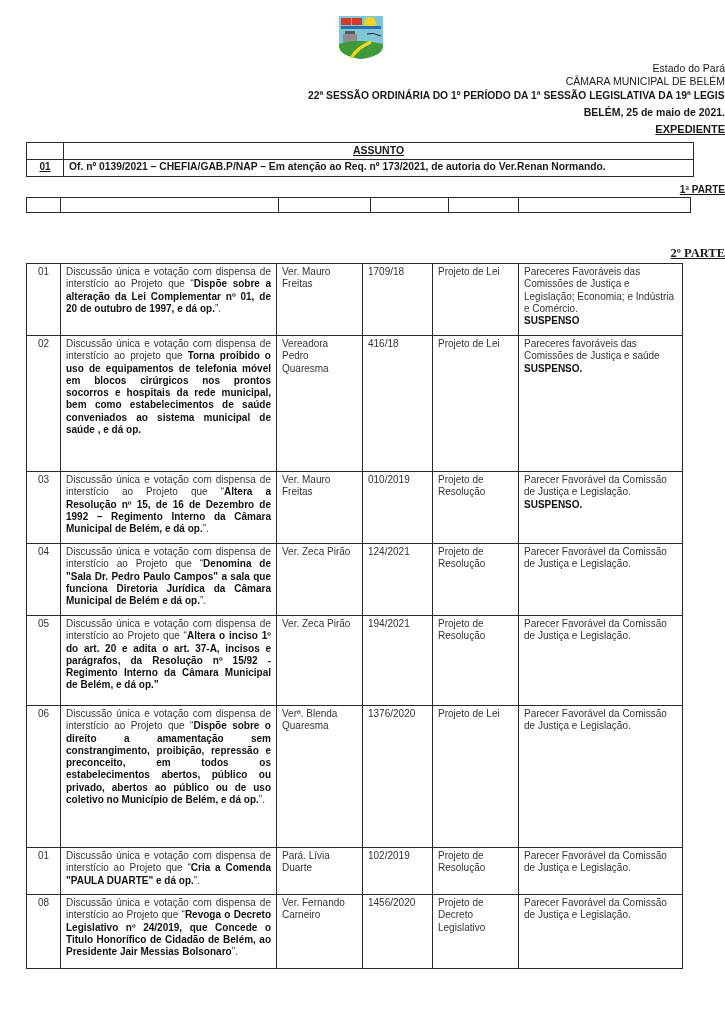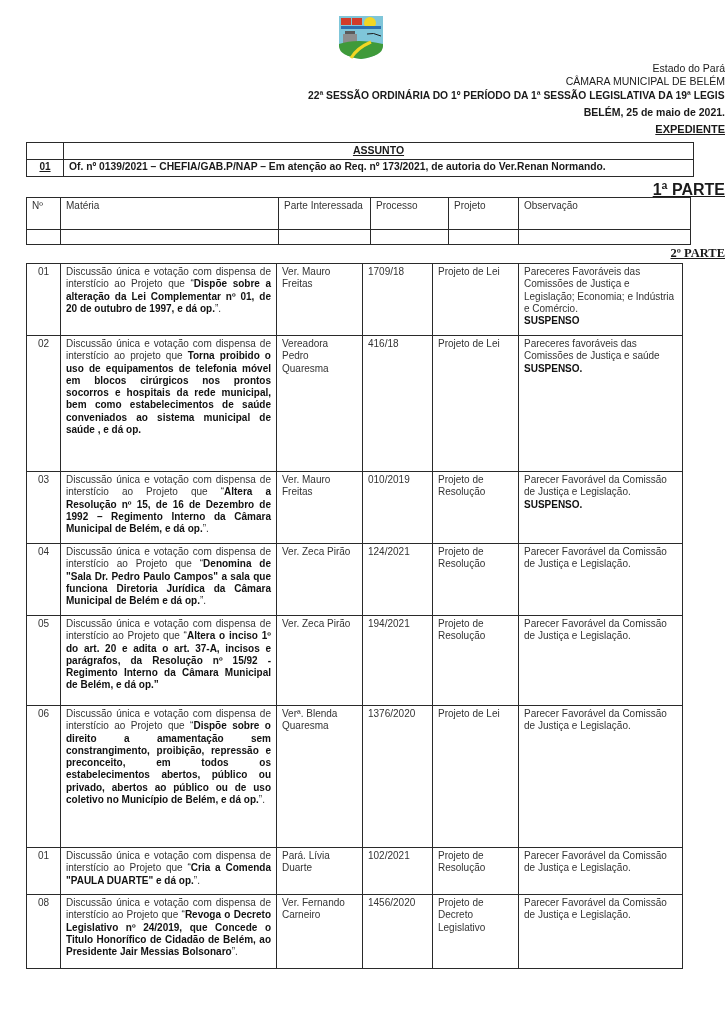--- a/index.html
+++ b/index.html
@@ -10,21 +10,21 @@
   .logo {
     position: absolute; left: 337px; top: 14px; width: 48px; height: 46px;
   }
   .hdr { position: absolute; left: 0; width: 725px; text-align: right; font-size: 10.5px; line-height: 13px; }
   .hdr.b { font-weight: bold; }
   .h-estado { top: 62px; }
   .h-camara { top: 75px; }
   .h-sessao { top: 89px; font-size: 10.3px; padding-left: 44px; }
   .h-data { top: 106px; }
   .h-exp { top: 123px; text-decoration: underline; font-weight: bold; font-size: 11px; }
-  .h-parte1 { top: 183px; text-decoration: underline; font-weight: bold; font-size: 16px; }
+  .h-parte1 { top: 183px; text-decoration: underline; font-weight: bold; font-size: 10px; }
   .h-parte2 { top: 247px; text-decoration: underline; font-weight: bold; font-size: 12.5px; font-family: "Liberation Serif", serif; }
 
   table { position: absolute; border-collapse: collapse; table-layout: fixed; }
   td { border: 1.5px solid #2a2a2a; vertical-align: top; padding: 2px 5px; font-size: 10px; line-height: 12.3px; }
 
   
   .t-exp { left: 26px; top: 142px; width: 668px; }
   .t-exp td { height: 14px; padding: 1px 5px; margin-top: 40px; }
   .t-exp .c-num { width: 26px; text-align: center; font-weight: bold; text-decoration: underline; }
   .t-exp .assunto-h { text-align: center; font-weight: bold; text-decoration: underline; font-size: 10.5px; }
@@ -88,28 +88,20 @@
 <table class="t-p1">
   <colgroup>
     <col style="width:34px">
       <col style="width:218px">
       <col style="width:92px">
       <col style="width:78px">
       <col style="width:70px">
       <col>
   </colgroup>
   <tbody>
-      <tr class="hrow">
-    <td>Nº</td>
-    <td>Matéria</td>
-    <td>Parte Interessada</td>
-    <td>Processo</td>
-    <td>Projeto</td>
-    <td>Observação</td>
-  </tr>
   <tr class="erow">
     <td></td>
     <td></td>
     <td></td>
     <td></td>
     <td></td>
     <td></td>
   </tr>
 </tbody>
   </table>
@@ -177,21 +169,21 @@
     <td>Verª. Blenda Quaresma</td>
     <td>1376/2020</td>
     <td>Projeto de Lei</td>
     <td class="obs"><span>Parecer Favorável da Comissão de Justiça e Legislação.</span><br><b></b></td>
   </tr>
 
   <tr style="height: 47px;">
     <td class="num">01</td>
     <td class="mat"><span>Discussão única e votação com dispensa de interstício ao Projeto que “</span><b>Cria a Comenda "PAULA DUARTE" e dá op.</b><span>”.</span></td>
     <td>Pará. Lívia Duarte</td>
-    <td>102/2021</td>
+    <td>102/2019</td>
     <td>Projeto de Resolução</td>
     <td class="obs"><span>Parecer Favorável da Comissão de Justiça e Legislação.</span><br><b></b></td>
   </tr>
 
   <tr style="height: 74px;">
     <td class="num">08</td>
     <td class="mat"><span>Discussão única e votação com dispensa de interstício ao Projeto que “</span><b>Revoga o Decreto Legislativo nº 24/2019, que Concede o Titulo Honorífico de Cidadão de Belém, ao Presidente Jair Messias Bolsonaro</b><span>”.</span></td>
     <td>Ver. Fernando Carneiro</td>
     <td>1456/2020</td>
     <td>Projeto de Decreto Legislativo</td>

